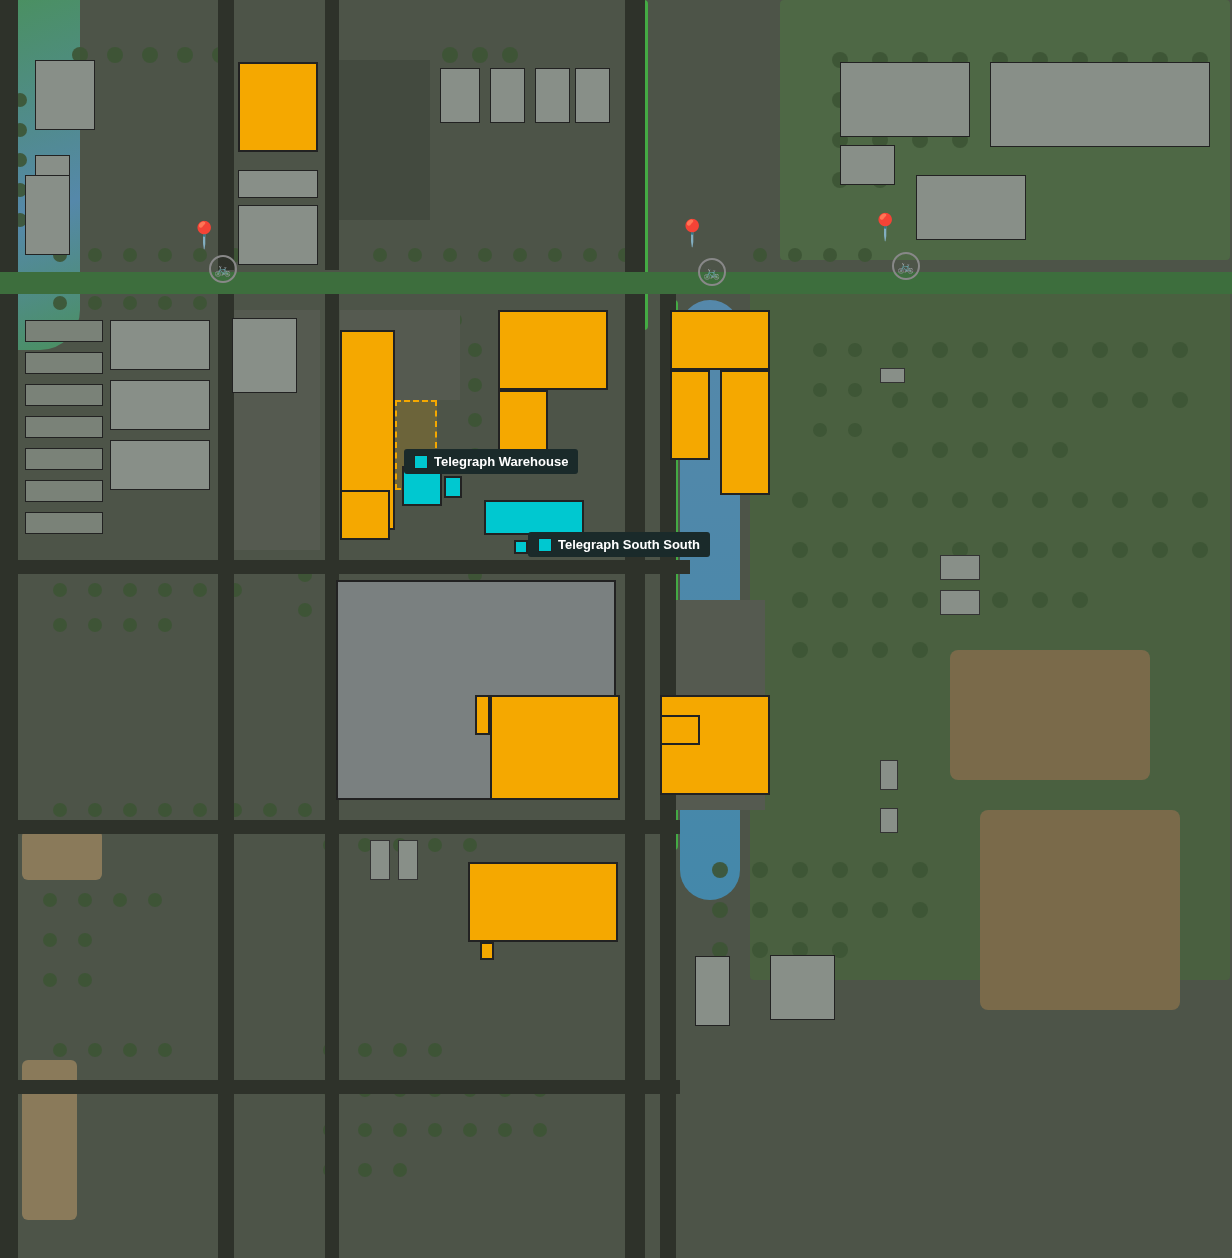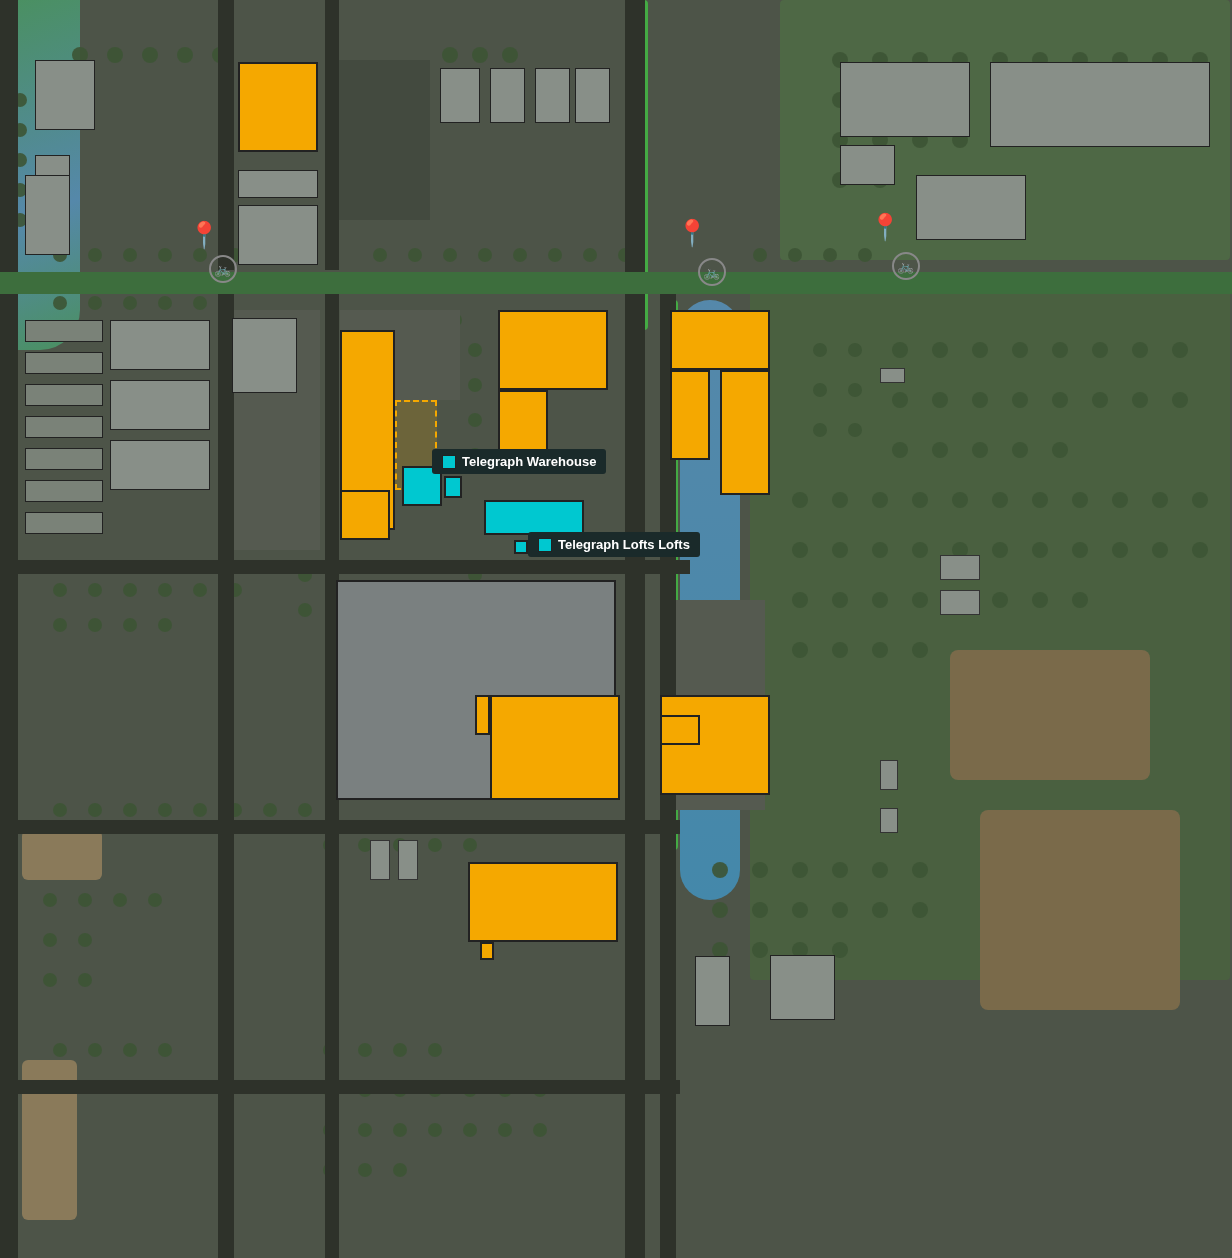--- a/index.html
+++ b/index.html
@@ -437,26 +437,26 @@
   <div style="position:absolute;top:840px;left:398px;width:20px;height:40px;background:#888f88;border:1.5px solid #333;z-index:15;"></div>
 
   <div class="bike-icon" style="left:209px;top:255px;">🚲</div>
   <div class="bike-icon" style="left:698px;top:258px;">🚲</div>
   <div class="bike-icon" style="left:892px;top:252px;">🚲</div>
 
   <div style="position:absolute;top:220px;left:205px;font-size:26px;color:#888;z-index:50;transform:translateX(-50%);">📍</div>
   <div style="position:absolute;top:218px;left:693px;font-size:26px;color:#888;z-index:50;transform:translateX(-50%);">📍</div>
   <div style="position:absolute;top:212px;left:886px;font-size:26px;color:#888;z-index:50;transform:translateX(-50%);">📍</div>
 
-  <div class="tooltip" style="left:432px;top:449px;justify-content:flex-end;">
+  <div class="tooltip" style="left:404px;top:449px;justify-content:flex-end;">
     <span>Telegraph Warehouse</span>
   </div>
 
   <div class="tooltip" style="left:528px;top:532px;">
-    <span>Telegraph Lofts Lofts</span>
+    <span>Telegraph South South</span>
   </div>
 
   <div style="position:absolute;top:60px;left:330px;width:100px;height:160px;background:#3a3f35;opacity:0.5;"></div>
 
   <div style="position:absolute;top:830px;left:22px;width:80px;height:50px;background:#8a7a5a;border-radius:6px;"></div>
   <div style="position:absolute;top:1060px;left:22px;width:55px;height:160px;background:#8a7a5a;border-radius:6px;"></div>
 
   <div style="position:absolute;top:650px;left:950px;width:200px;height:130px;background:#7a6a4a;border-radius:8px;"></div>
   <div style="position:absolute;top:810px;left:980px;width:200px;height:200px;background:#7a6a4a;border-radius:8px;"></div>
 

